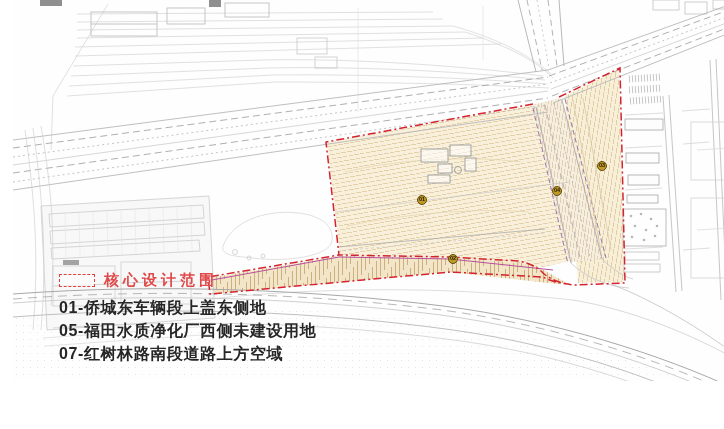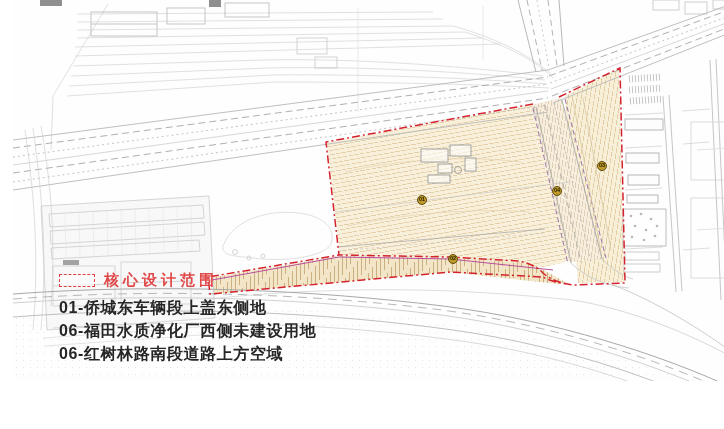--- a/index.html
+++ b/index.html
@@ -265,18 +265,18 @@
   <div class="marker" style="left:539px;top:186px">
       <span>04</span>
     </div>
 
   <div class="legend">
     <div class="legend-head">
       <span class="legend-swatch"></span>
       <span class="legend-title">核心设计范围</span>
     </div>
     <div class="legend-item">01-侨城东车辆段上盖东侧地</div>
-    <div class="legend-item">06-福田水质净化厂西侧未建设用地</div>
-    <div class="legend-item">06-红树林路南段道路上方空域</div>
+    <div class="legend-item">05-福田水质净化厂西侧未建设用地</div>
+    <div class="legend-item">07-红树林路南段道路上方空域</div>
   </div>
 
 
 </div>
 
 </body></html>

